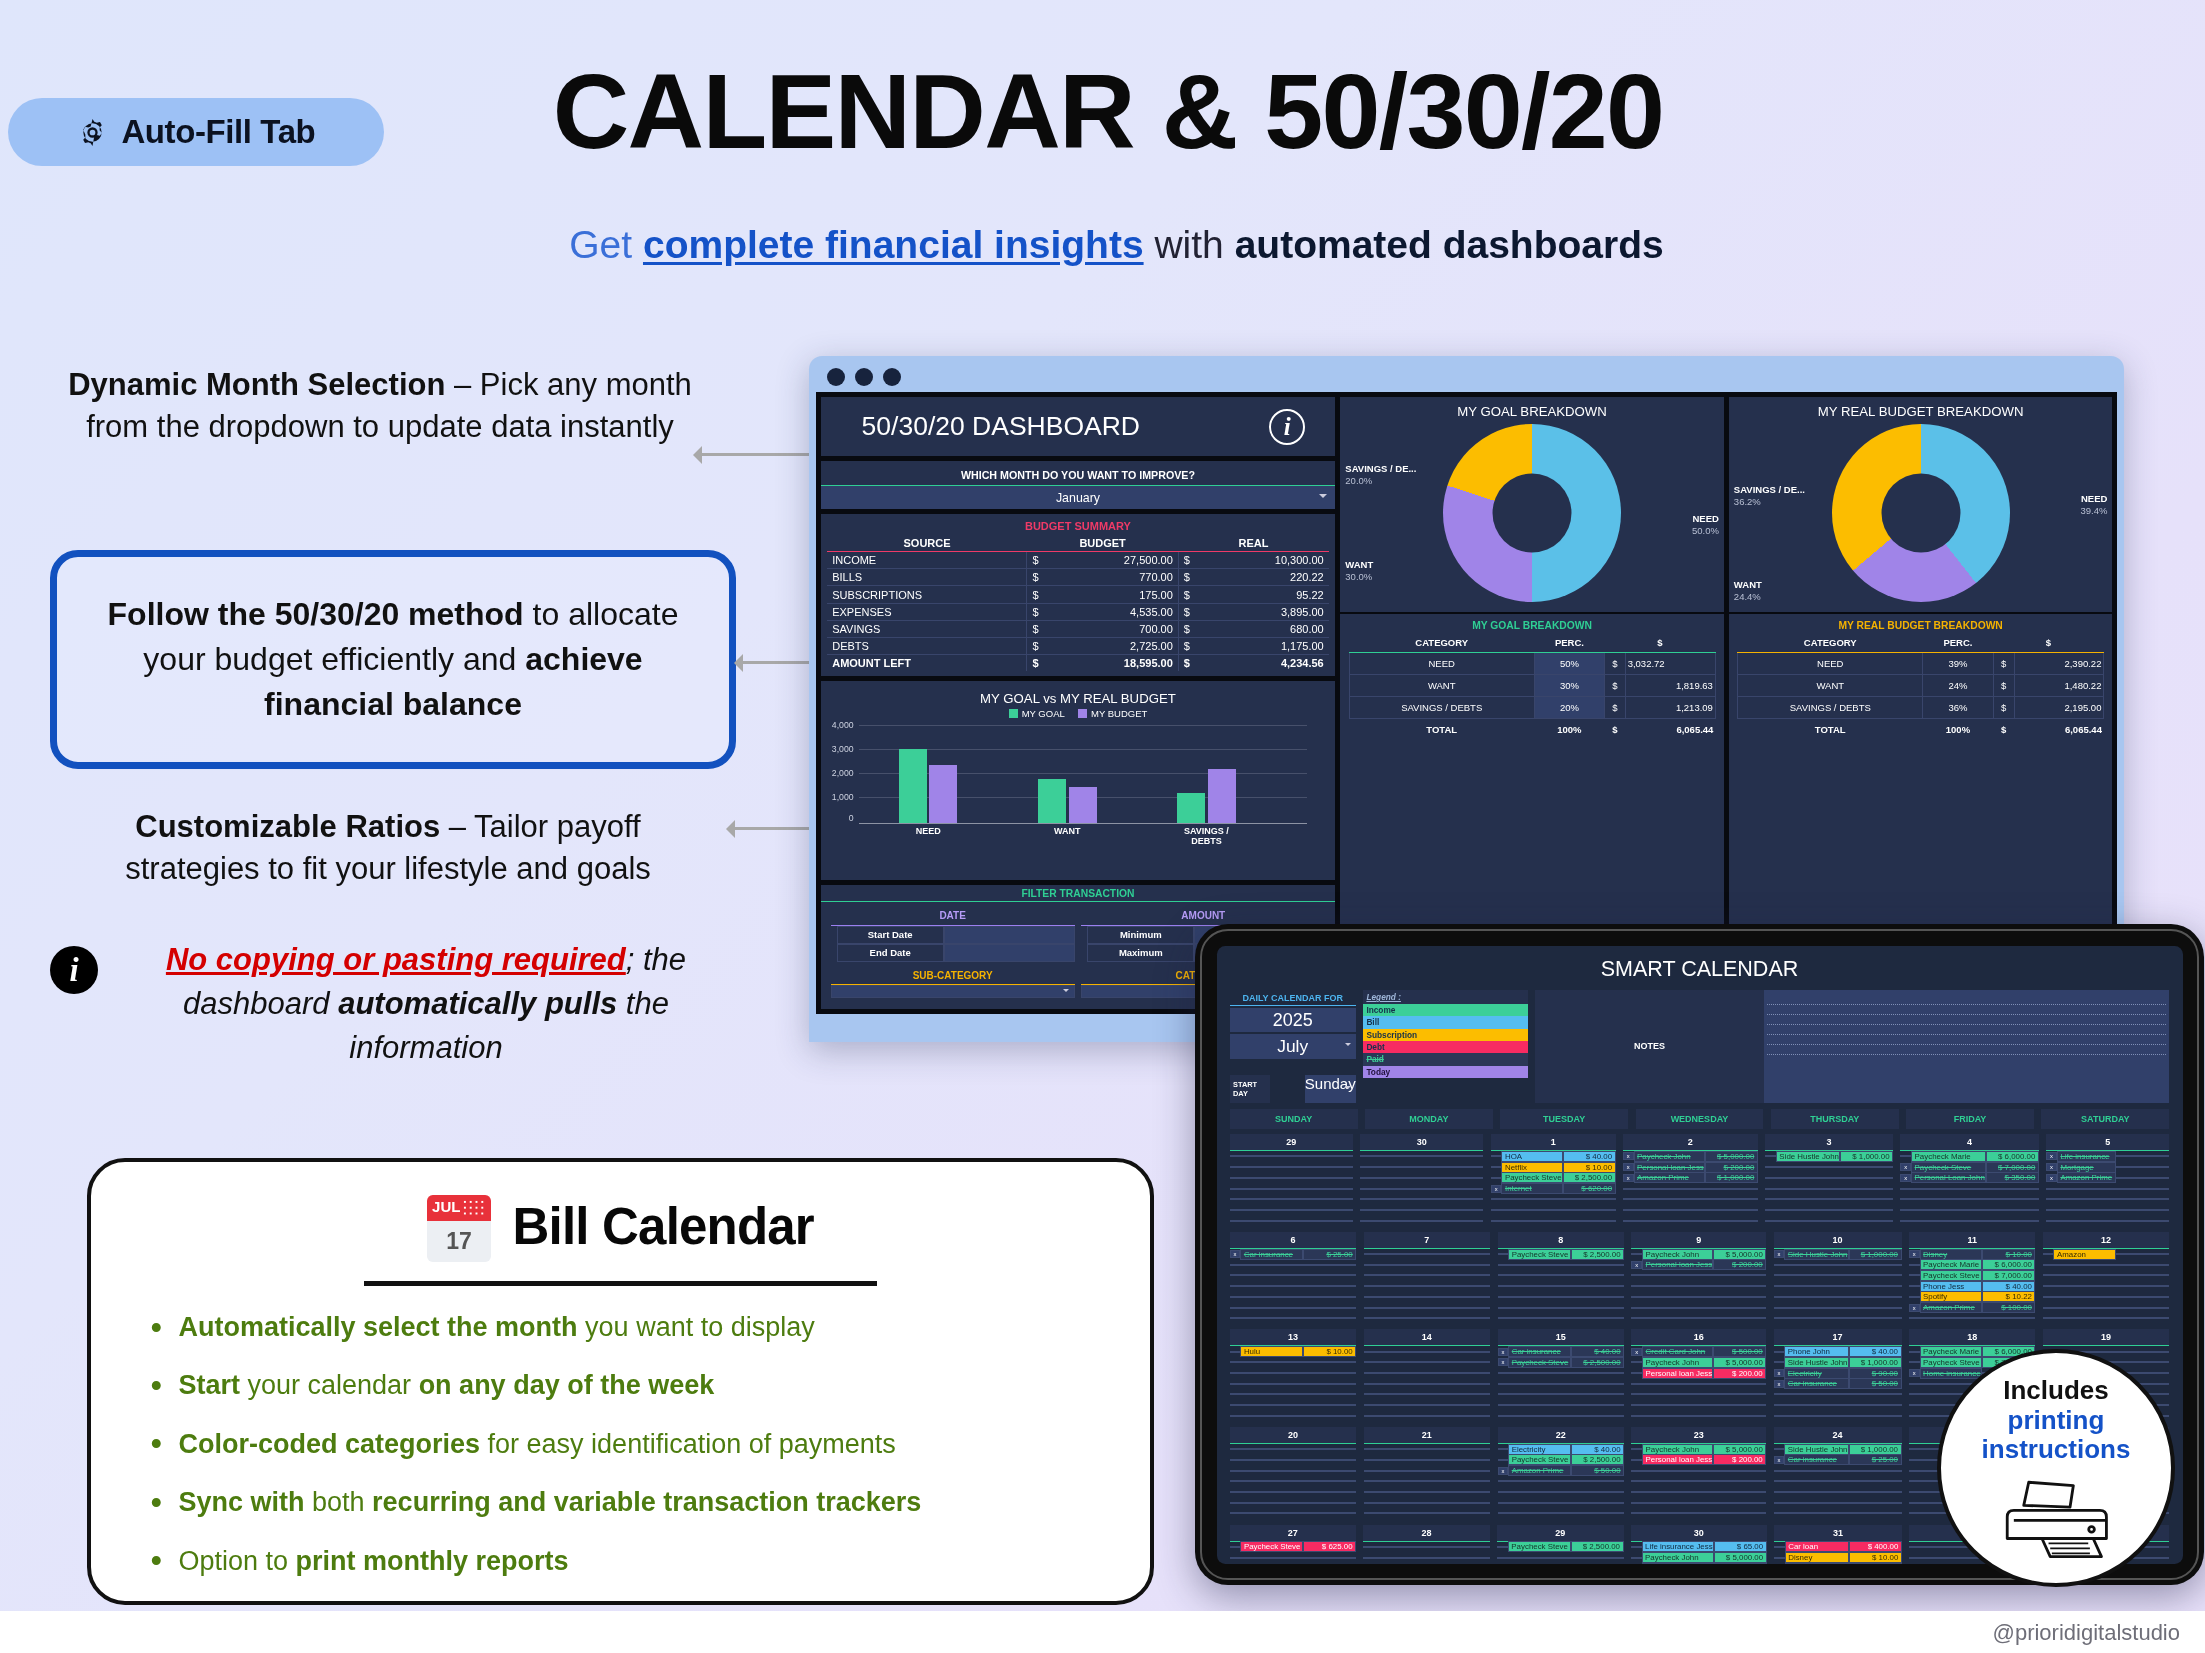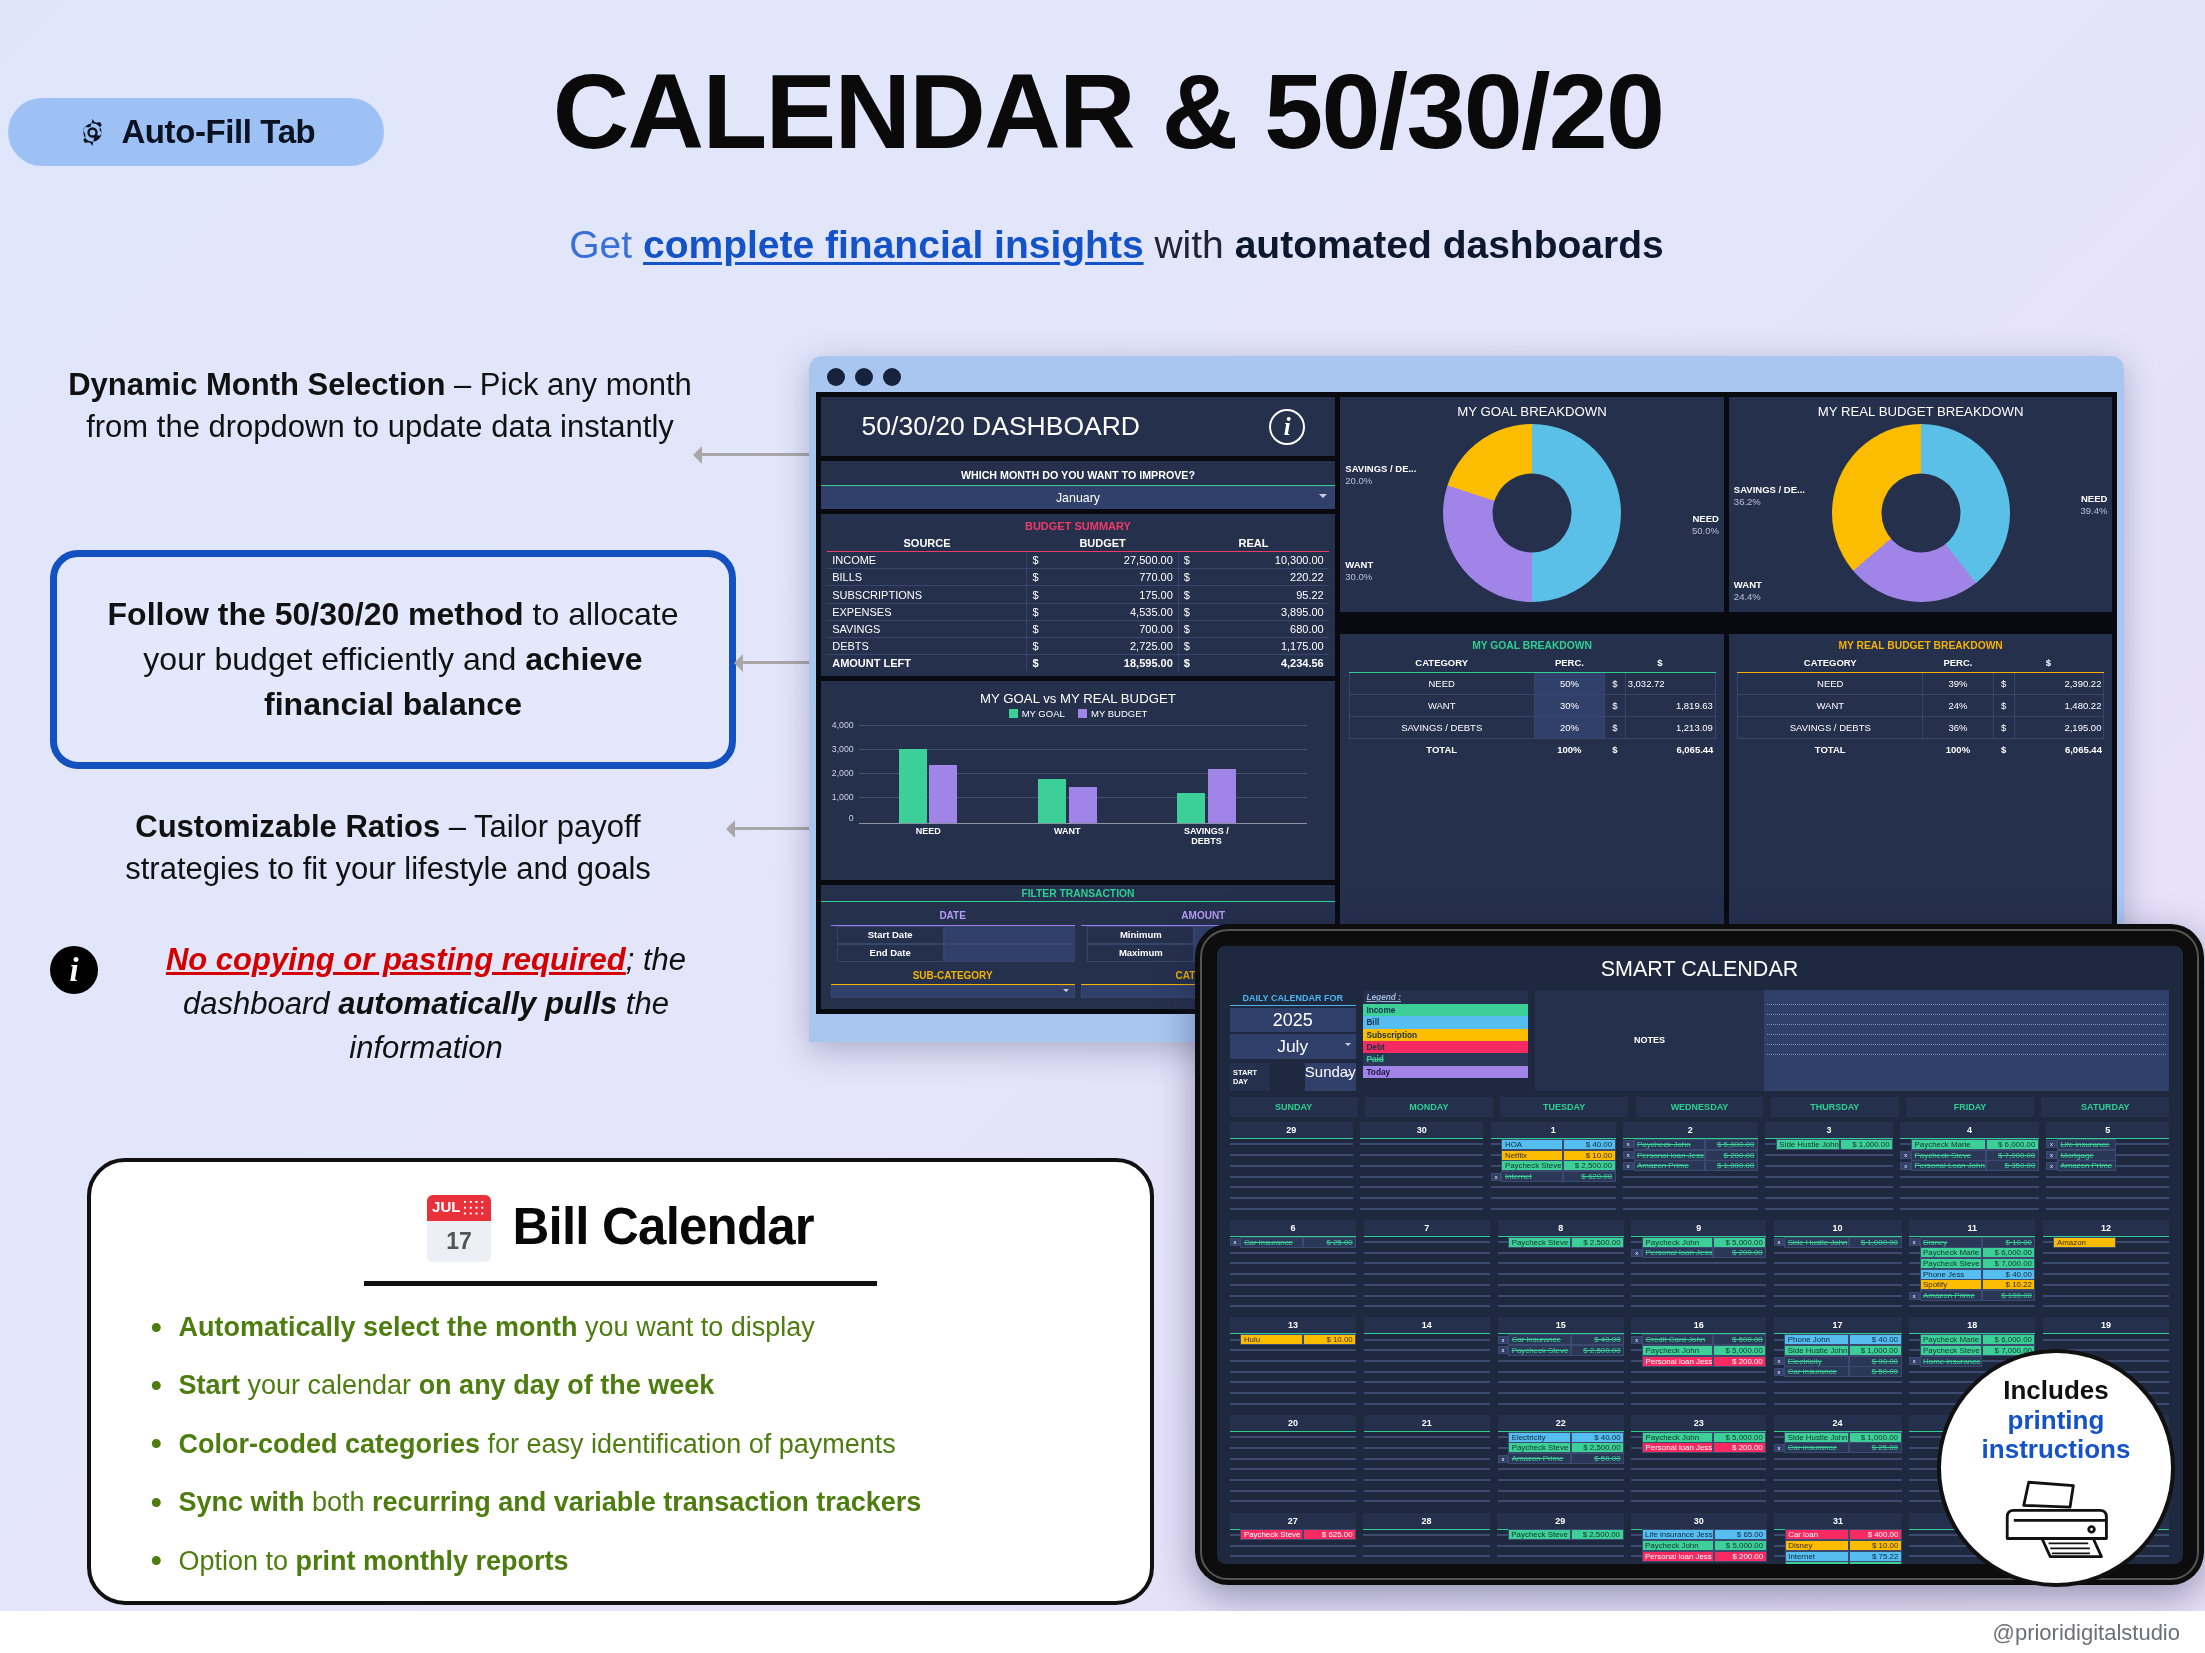--- a/index.html
+++ b/index.html
@@ -78,21 +78,21 @@
   .browser{
     position:absolute; left:809px; top:356px; width:1315px; height:686px;
     background:#a8c6f0; border-radius:13.2px 13.2px 0 0; padding:6.6px;
     box-shadow:0 8.3px 33px rgba(40,50,90,.3);
   }
   .bbar{ height:28px; display:flex; align-items:center; padding-left:11.6px; gap:10px;}
   .bdot{ width:18px;height:18px;border-radius:50%;background:#17233d;}
   .bscreen{ position:absolute; left:6.6px; top:36px; right:6.6px; bottom:28px;
     background:#080a10; overflow:hidden; display:flex; gap:5px; padding:5px;}
   .bleft{ width:40%; display:flex; flex-direction:column; gap:5px;}
-  .bright{ width:60%; display:flex; flex-direction:column; gap:22px;}
+  .bright{ width:60%; display:flex; flex-direction:column; gap:2px;}
   .panel{ background:#25304d; }
   .dash-title{ color:#fff;font-size:26.5px;padding:11.6px 0 11.6px 41px;display:flex;align-items:center;justify-content:space-between;padding-right:30px;}
   .info-c{width:36px;height:36px;border-radius:50%;border:2.5px solid #fff;color:#fff;display:flex;
     align-items:center;justify-content:center;font-family:"Liberation Serif",serif;font-style:italic;font-size:25px;font-weight:bold;}
   .selbar{ background:#25304d;padding:5px 0 0;}
   .selq{text-align:center;font-size:10.7px;font-weight:bold;color:#fff;padding:3.3px 0;}
   .selgreen{height:1.7px;background:#2fcf94;}
   .selval{background:#31406a;color:#fff;font-size:12.4px;text-align:center;padding:4.1px 0;position:relative;}
   .selval .caret{position:absolute;right:8.3px;top:7.4px;border:4.1px solid transparent;border-top-color:#ccd;}
   .bs-title{text-align:center;color:#ef3a67;font-size:11px;font-weight:bold;padding:5px 0 1.7px;}
@@ -153,21 +153,21 @@
   .tablet .bez{ position:absolute; inset:5px; border-radius:28px; border:2.5px solid #555;}
   .tscreen{ position:absolute; left:21.5px; top:21.5px; right:21.5px; bottom:21.5px;
     background:#1e293f; border-radius:8.3px; overflow:hidden;}
   .sc-title{ text-align:center;color:#fff;font-size:21.5px;padding:11.6px 0 8.3px;}
   .topbar{ display:flex; gap:7.4px; padding:0 13.2px 6.6px;}
   .tbcell{ background:#25304d; }
   .dcf{ width:126px;}
   .dcf .hd{ color:#4db4ef;font-size:9px;font-weight:bold;text-align:center;padding:2.5px 0;border-bottom:1.7px solid #4db4ef;}
   .dcf .yr{ color:#fff;font-size:18px;text-align:center;padding:1.7px 0;background:#31406a;margin-top:1.7px;}
   .dcf .mo{ color:#fff;font-size:17.4px;text-align:center;padding:1.7px 0;background:#31406a;margin-top:1.7px;position:relative;}
-  .dcf .sd{ display:flex;margin-top:4px;gap:35px;}
+  .dcf .sd{ display:flex;margin-top:16px;gap:35px;}
   .dcf .sd .k{color:#fff;font-size:7.4px;font-weight:bold;padding:5px 3.3px;background:#25304d;}
   .dcf .sd .v{flex:1;background:#31406a;color:#fff;font-size:15px;text-align:center;position:relative;}
   .cart{position:absolute;right:5px;top:50%;transform:translateY(-50%);border:3.3px solid transparent;border-top-color:#ccd;}
   .legendbox{ width:165px;}
   .legendbox .lg{ color:#9fb6d9;font-size:8.3px;font-style:italic;font-weight:bold;text-decoration:underline;padding:1.7px 3.3px;background:#25304d;}
   .legendbox .li{ font-size:8.3px;font-weight:bold;padding:1.2px 3.3px;color:#16304a;}
   .notesbox{ flex:1; display:flex;}
   .notesbox .nt{ width:36%; background:#25304d;color:#fff;font-size:9px;font-weight:bold;
     display:flex;align-items:center;justify-content:center;}
   .notesbox .nl{ flex:1;background:#31406a;padding:5px 3.3px;}

